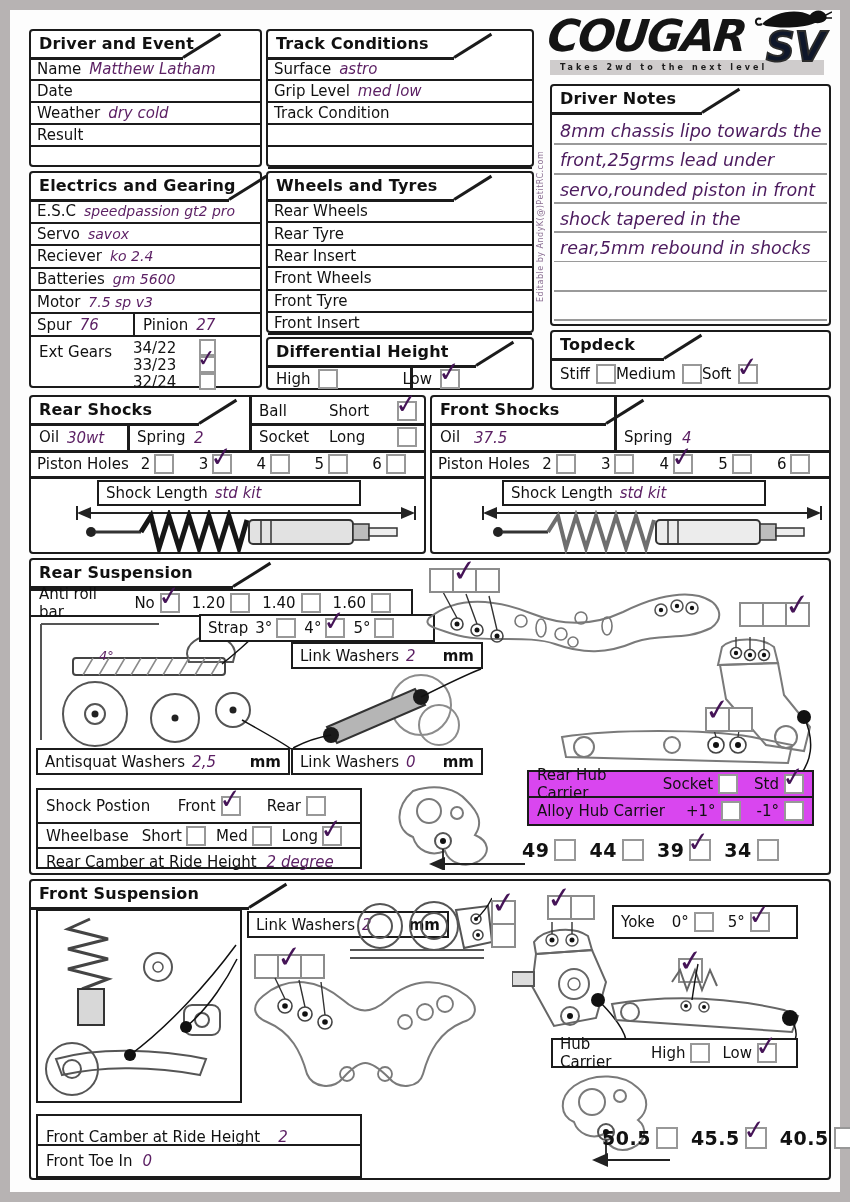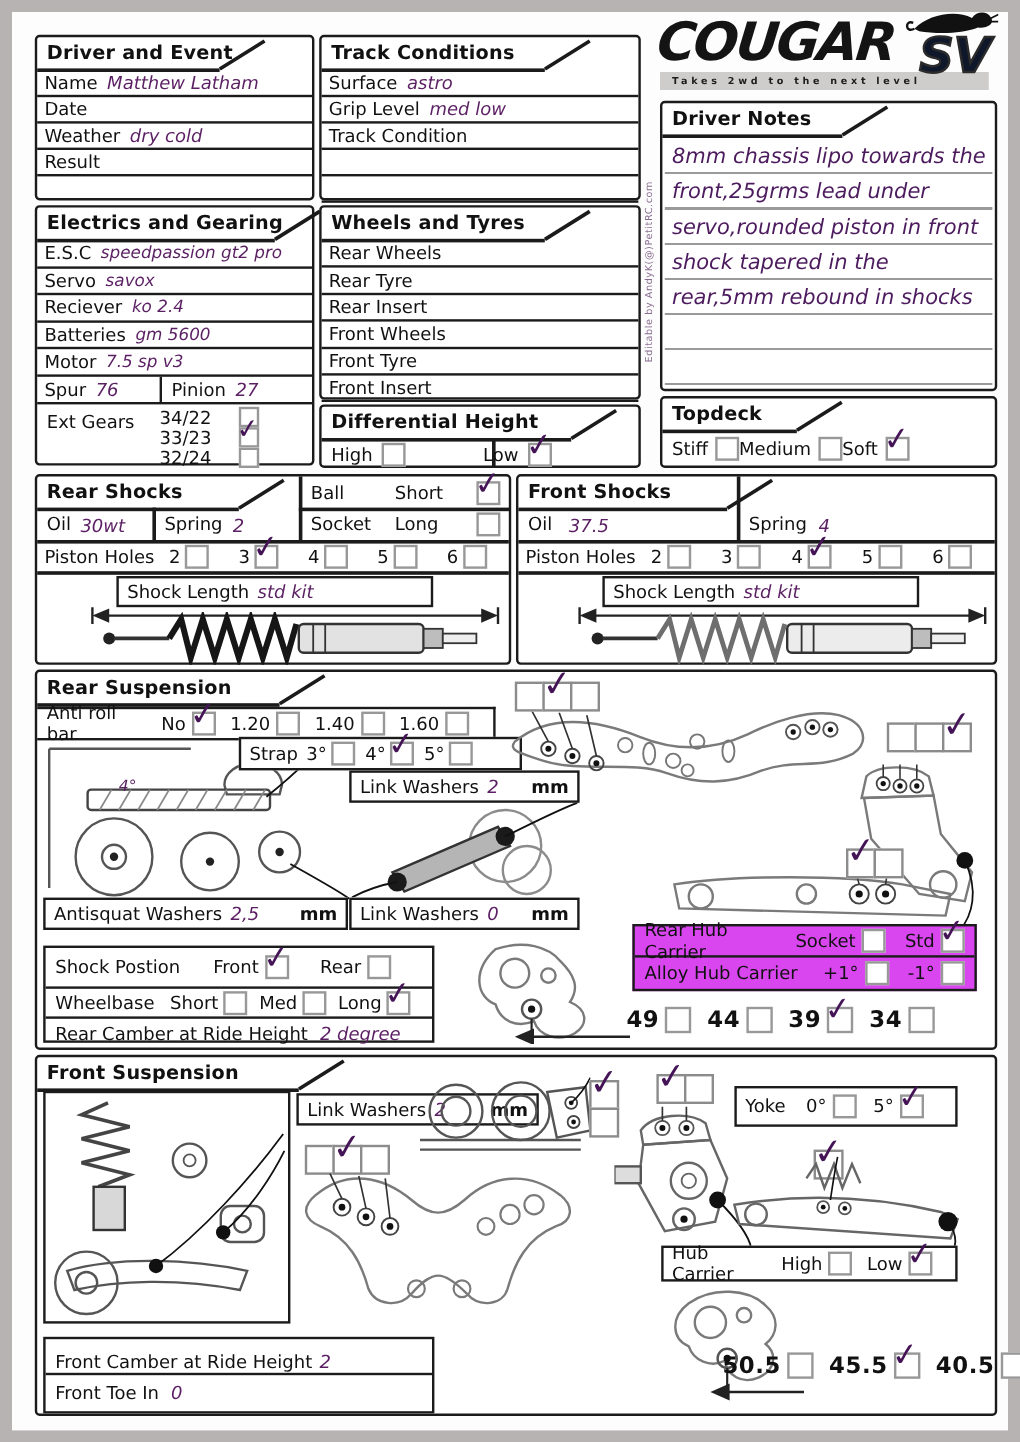--- a/index.html
+++ b/index.html
@@ -985,21 +985,21 @@
         <span class="opt" style="gap:5px">
       <span class="olab">40.5</span>
       <span class="cb" style="width:22px;height:22px;min-width:22px">
             <b class="tick"></b>
           </span>
     </span>
       </div>
 
   
   <div class="abs" style="left:5px;top:233px;width:326px;height:64px;border:2.5px solid #1b1b1b;background:#fff">
-    <div style="display:flex;align-items:flex-end;height:30px;border-bottom:2.3px solid #1b1b1b;padding:0 8px;gap:6px">
+    <div style="display:flex;align-items:flex-start;height:30px;border-bottom:2.3px solid #1b1b1b;padding:12px 8px;gap:18px">
       <span class="lab">Front Camber at Ride Height</span>
       <span class="hw">2</span>
     </div>
     <div style="display:flex;align-items:center;height:29px;padding:0 8px;gap:10px">
       <span class="lab">Front Toe In</span>
       <span class="hw">0</span>
     </div>
   </div>
 </div>
 

